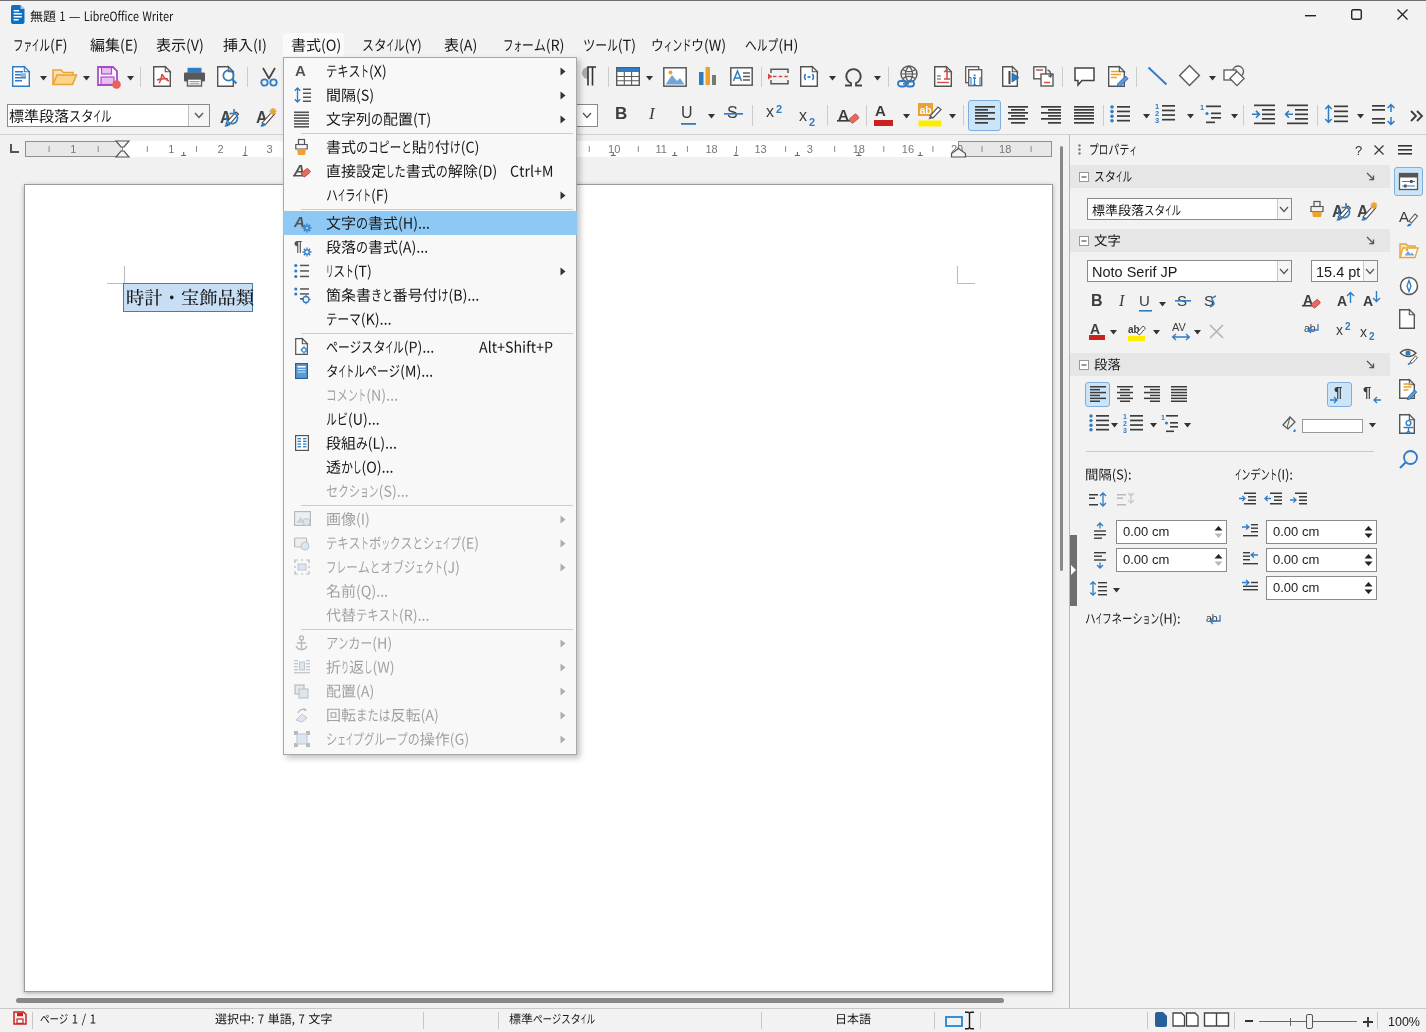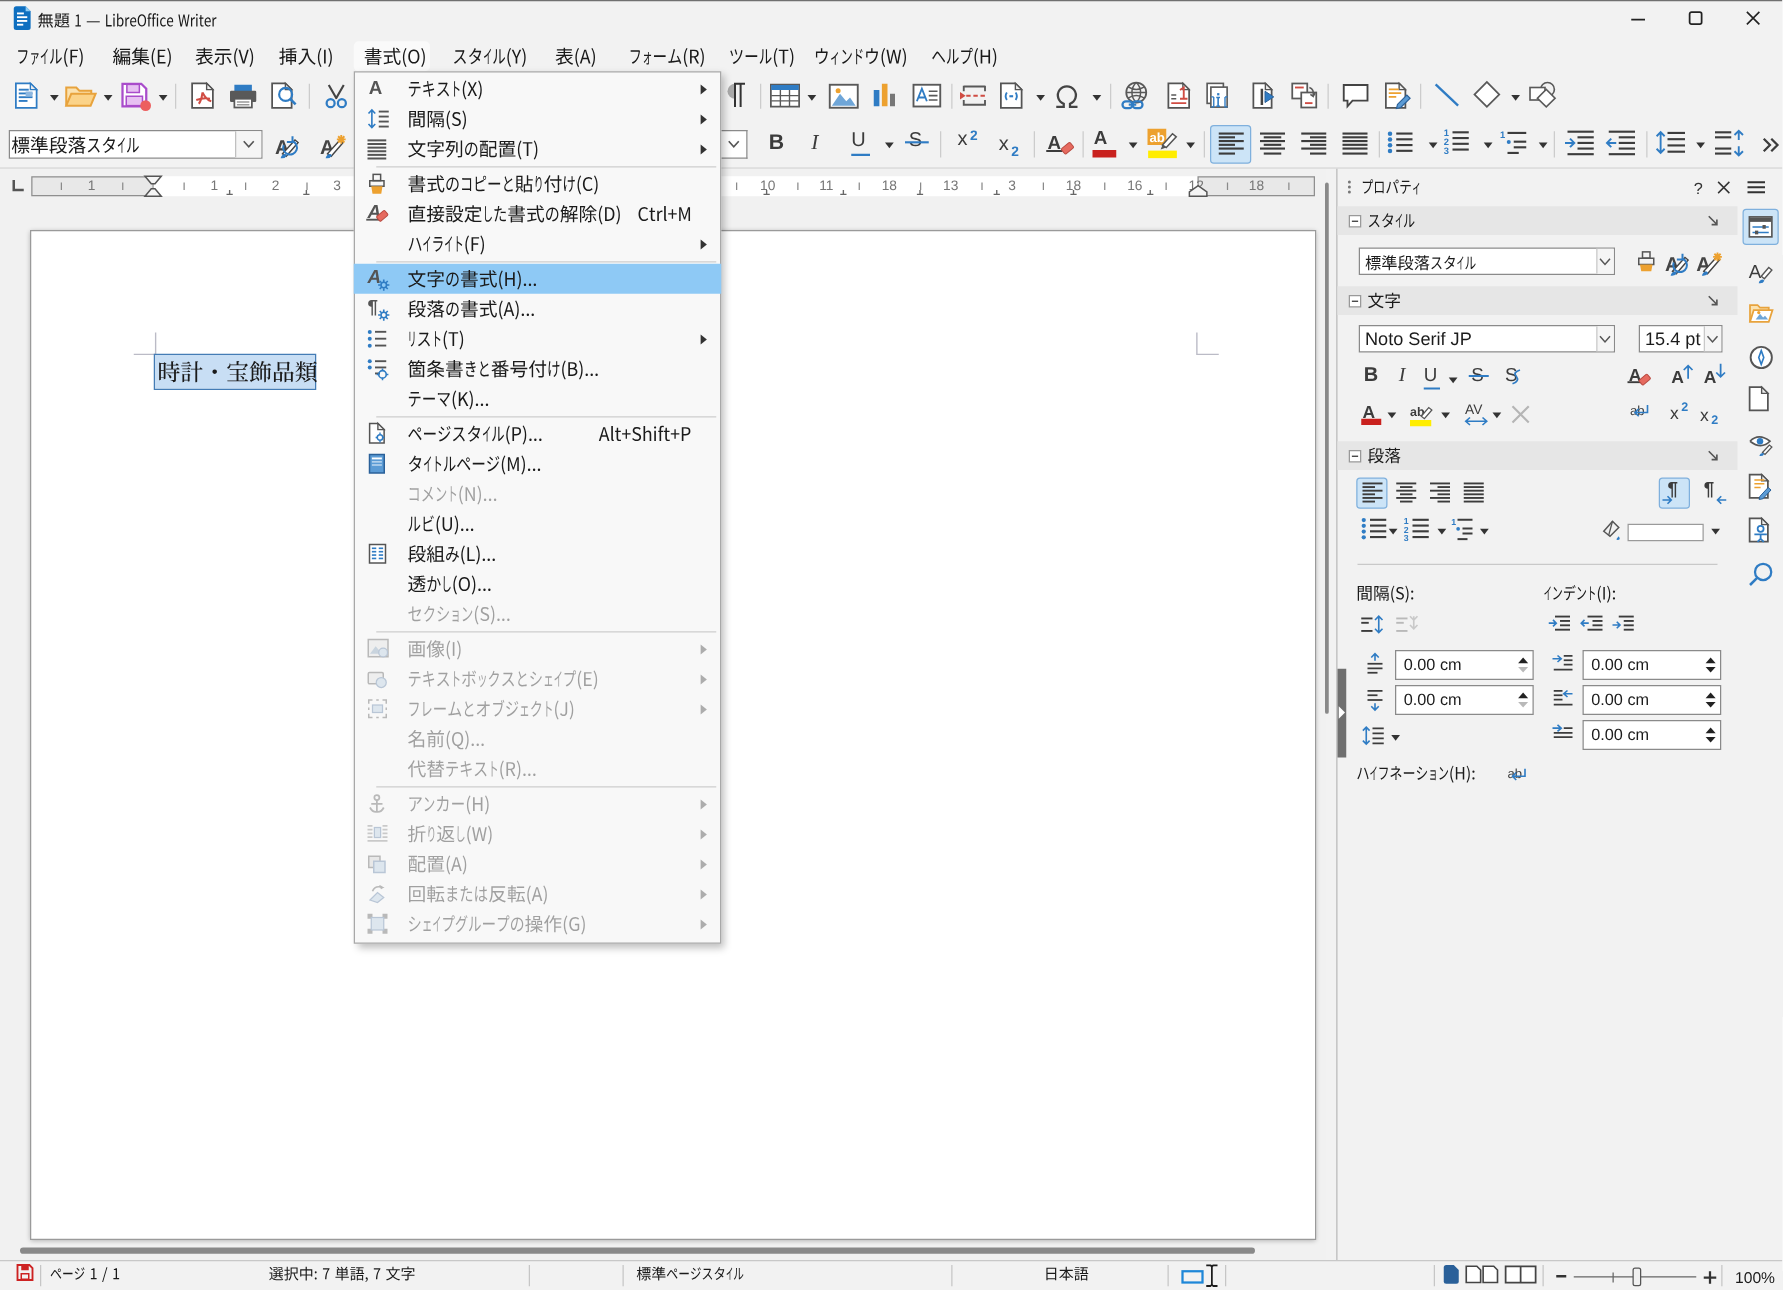--- a/index.html
+++ b/index.html
@@ -740,21 +740,21 @@
 <div style="position:absolute;left:459.0px;top:142.5px;font-size:11.0px;color:#777;white-space:pre;width:14px;text-align:center">7</div>
 <div style="position:absolute;left:508.1px;top:142.5px;font-size:11.0px;color:#777;white-space:pre;width:14px;text-align:center">8</div>
 <div style="position:absolute;left:557.2px;top:142.5px;font-size:11.0px;color:#777;white-space:pre;width:14px;text-align:center">9</div>
 <div style="position:absolute;left:606.3px;top:142.5px;font-size:11.0px;color:#777;white-space:pre;width:14px;text-align:right">10</div>
 <div style="position:absolute;left:655.4px;top:142.5px;font-size:11.0px;color:#777;white-space:pre;width:14px;">11</div>
 <div style="position:absolute;left:704.5px;top:142.5px;font-size:11.0px;color:#777;white-space:pre;width:14px;text-align:center">18</div>
 <div style="position:absolute;left:753.6px;top:142.5px;font-size:11.0px;color:#777;white-space:pre;width:14px;text-align:center">13</div>
 <div style="position:absolute;left:802.7px;top:142.5px;font-size:11.0px;color:#777;white-space:pre;width:14px;text-align:center">3</div>
 <div style="position:absolute;left:851.8px;top:142.5px;font-size:11.0px;color:#777;white-space:pre;width:14px;text-align:center">18</div>
 <div style="position:absolute;left:900.9px;top:142.5px;font-size:11.0px;color:#777;white-space:pre;width:14px;text-align:center">16</div>
-<div style="position:absolute;left:950.0px;top:142.5px;font-size:11.0px;color:#777;white-space:pre;width:14px;text-align:center">12</div>
+<div style="position:absolute;left:950.0px;top:142.5px;font-size:11.0px;color:#777;white-space:pre;width:14px;text-align:center">20</div>
 <div style="position:absolute;left:999.1px;top:142.5px;font-size:11.0px;color:#777;white-space:pre;width:14px;text-align:left">18</div>
 <svg style="position:absolute;left:24.0px;top:152.0px;" width="1028" height="5" viewBox="0 0 1028 5" overflow="visible">
       <path d="M159.7 0 v3.5 M157.2 3.5 h5" stroke="#666" stroke-width="1.1" fill="none"></path>
       <path d="M221.1 0 v3.5 M218.6 3.5 h5" stroke="#666" stroke-width="1.1" fill="none"></path>
       <path d="M282.4 0 v3.5 M279.9 3.5 h5" stroke="#666" stroke-width="1.1" fill="none"></path>
       <path d="M343.8 0 v3.5 M341.3 3.5 h5" stroke="#666" stroke-width="1.1" fill="none"></path>
       <path d="M405.2 0 v3.5 M402.7 3.5 h5" stroke="#666" stroke-width="1.1" fill="none"></path>
       <path d="M466.6 0 v3.5 M464.1 3.5 h5" stroke="#666" stroke-width="1.1" fill="none"></path>
       <path d="M527.9 0 v3.5 M525.4 3.5 h5" stroke="#666" stroke-width="1.1" fill="none"></path>
       <path d="M589.3 0 v3.5 M586.8 3.5 h5" stroke="#666" stroke-width="1.1" fill="none"></path>

